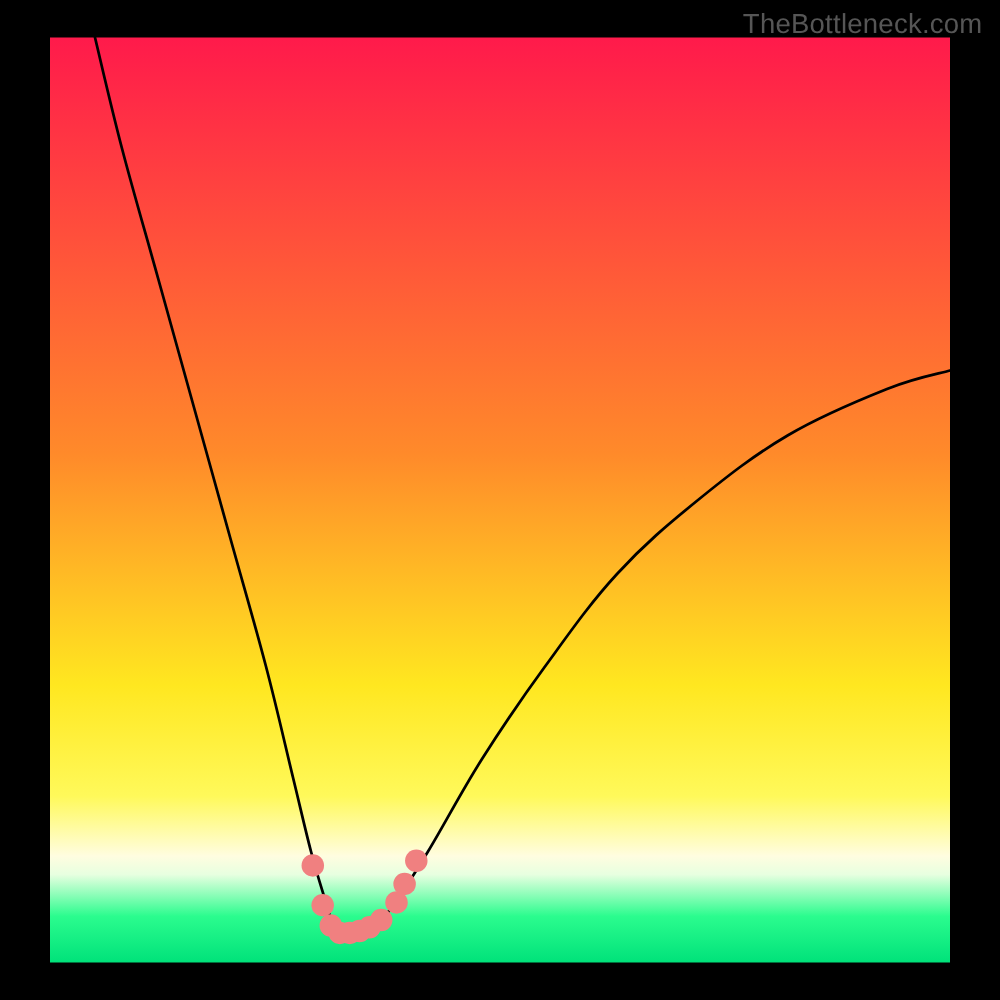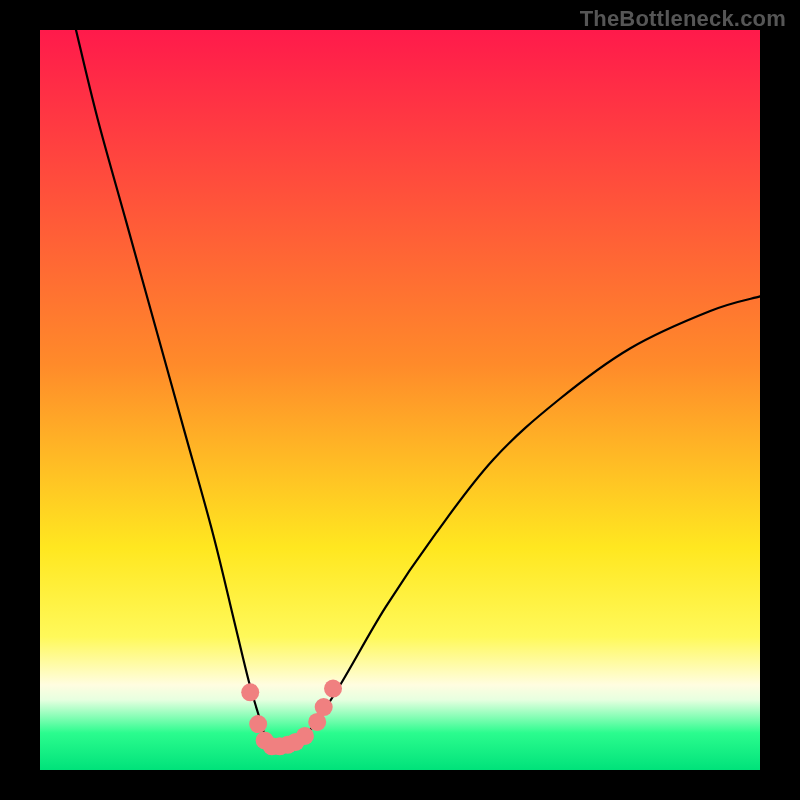--- a/index.html
+++ b/index.html
@@ -16,21 +16,21 @@
     left: 0;
     width: 800px;
     height: 800px;
   }
   .watermark {
     position: absolute;
     top: 6px;
     right: 14px;
     font-family: Arial, Helvetica, sans-serif;
     font-size: 22px;
-    font-weight: bold;
+    font-weight: normal;
     color: #565656;
     letter-spacing: 0.2px;
   }
   svg {
     display: block;
   }
 </style>
 </head>
 <body>
 

